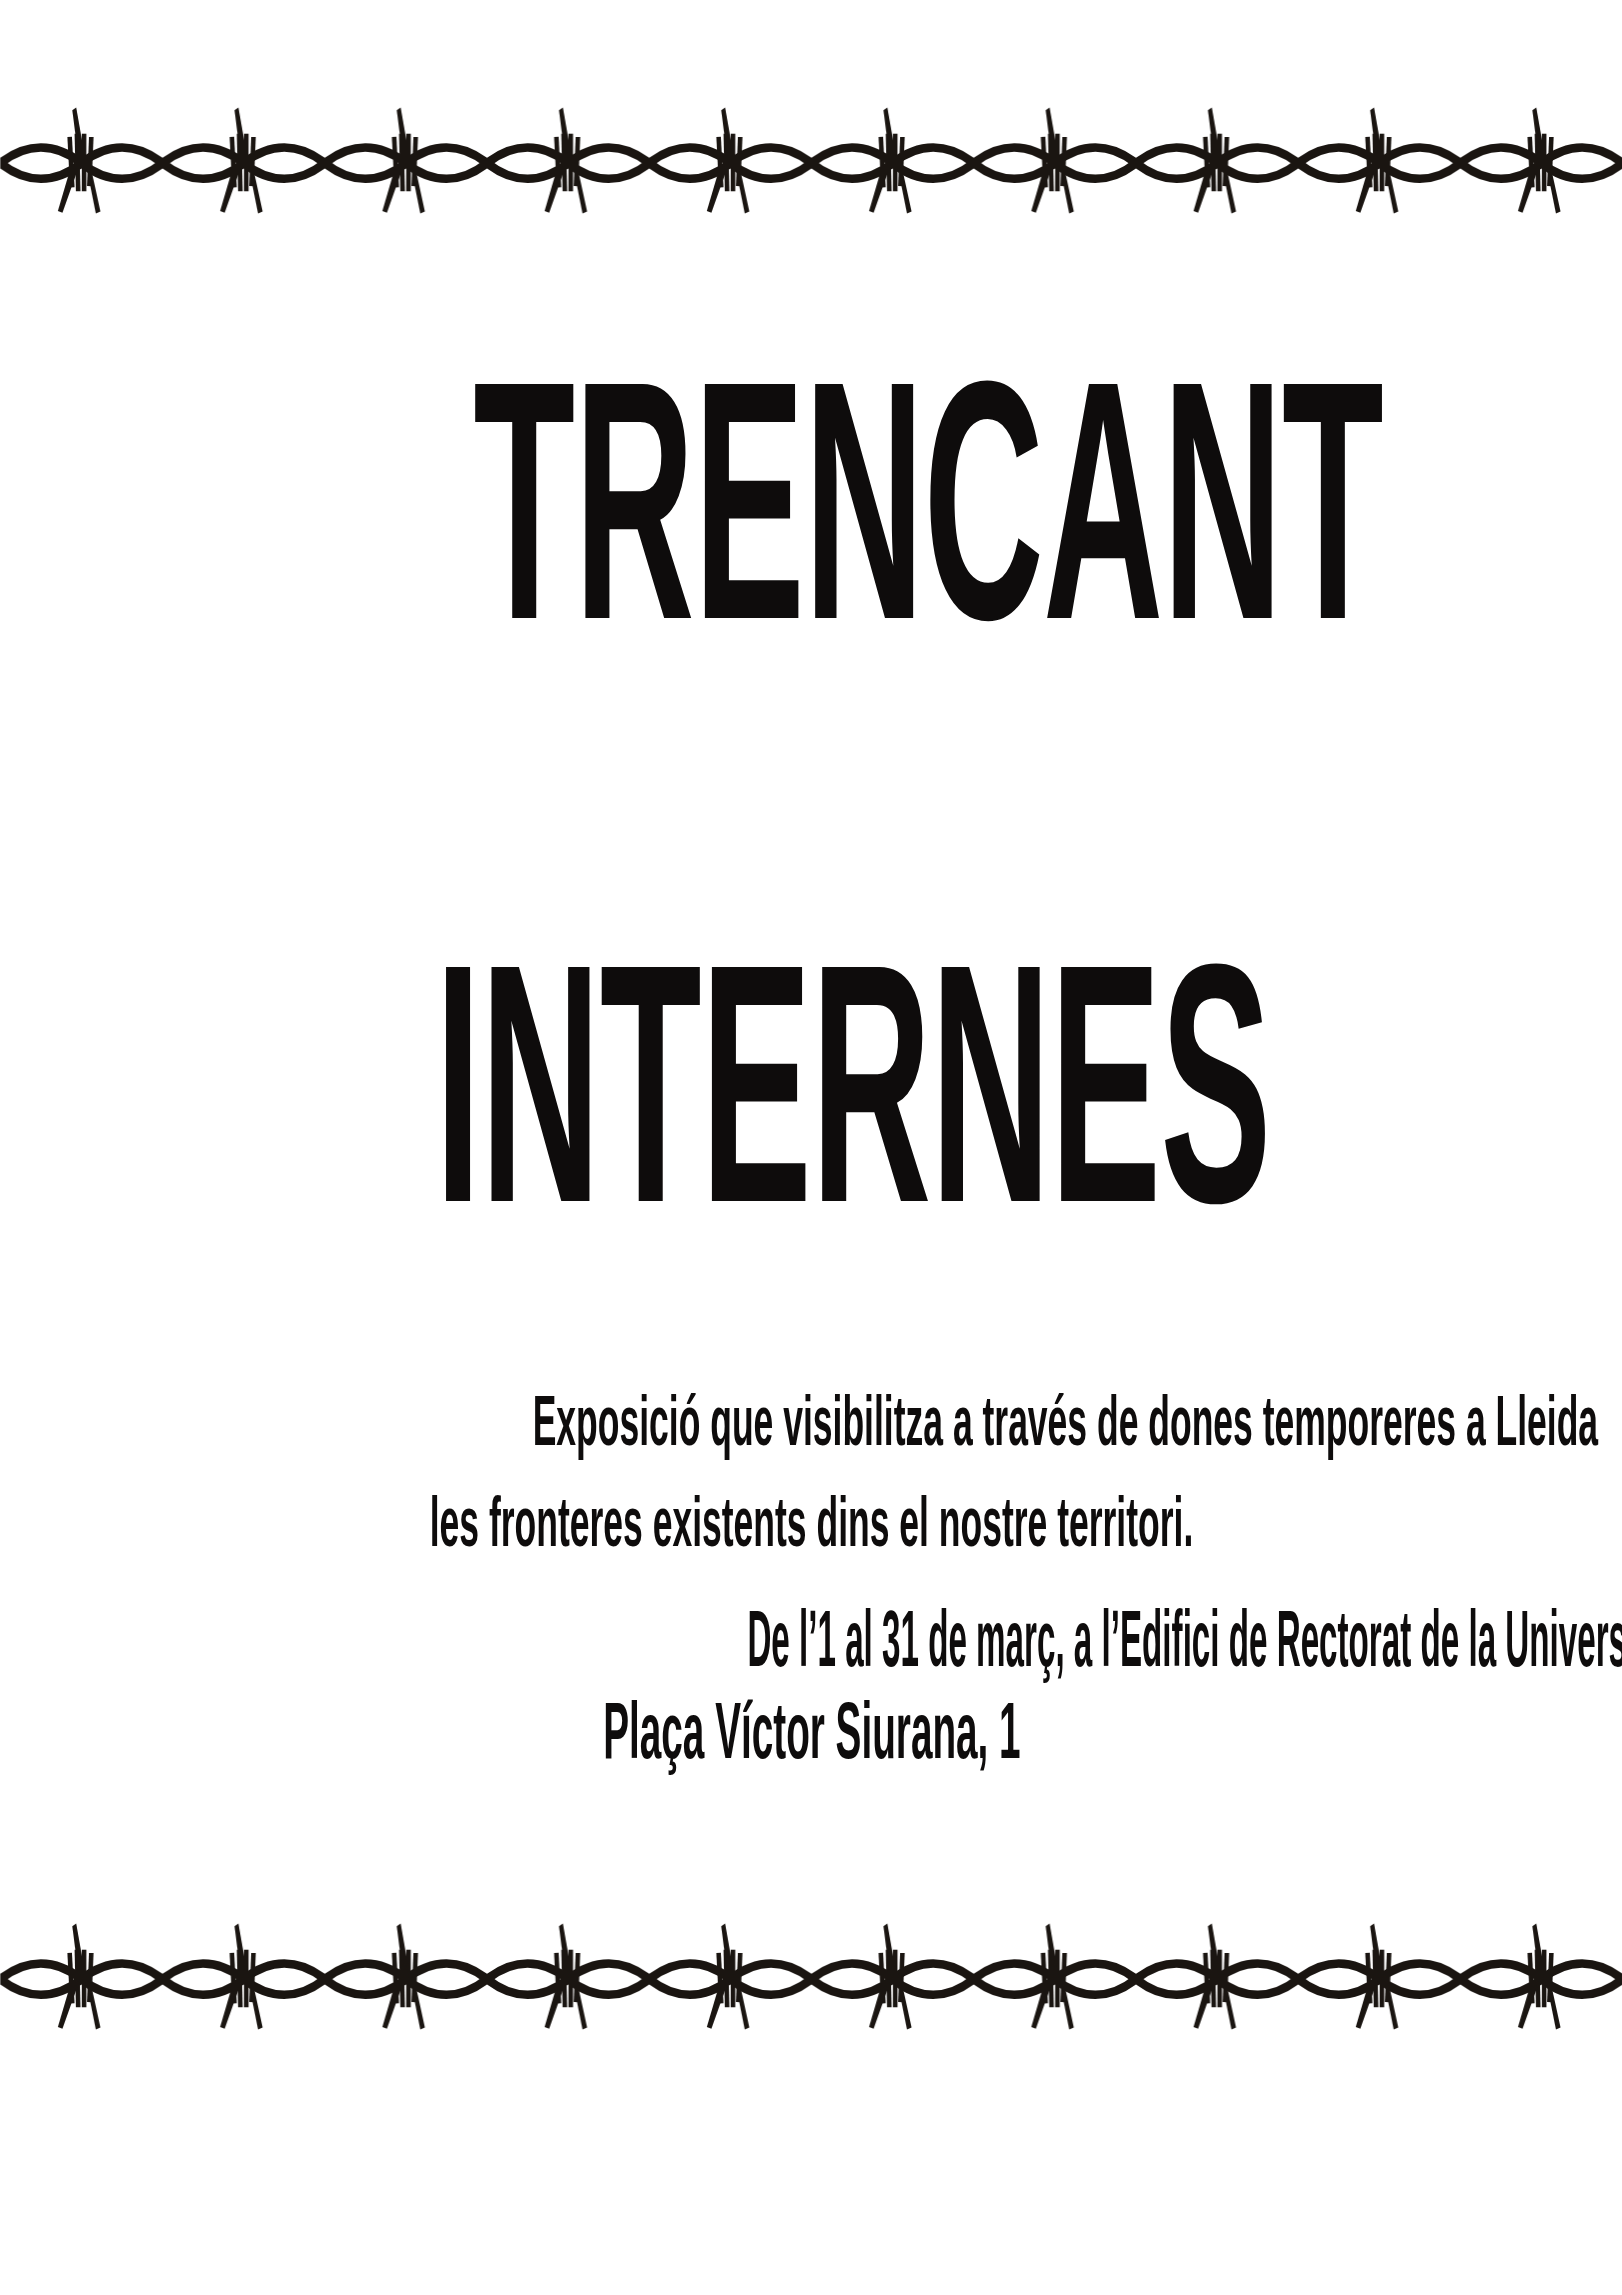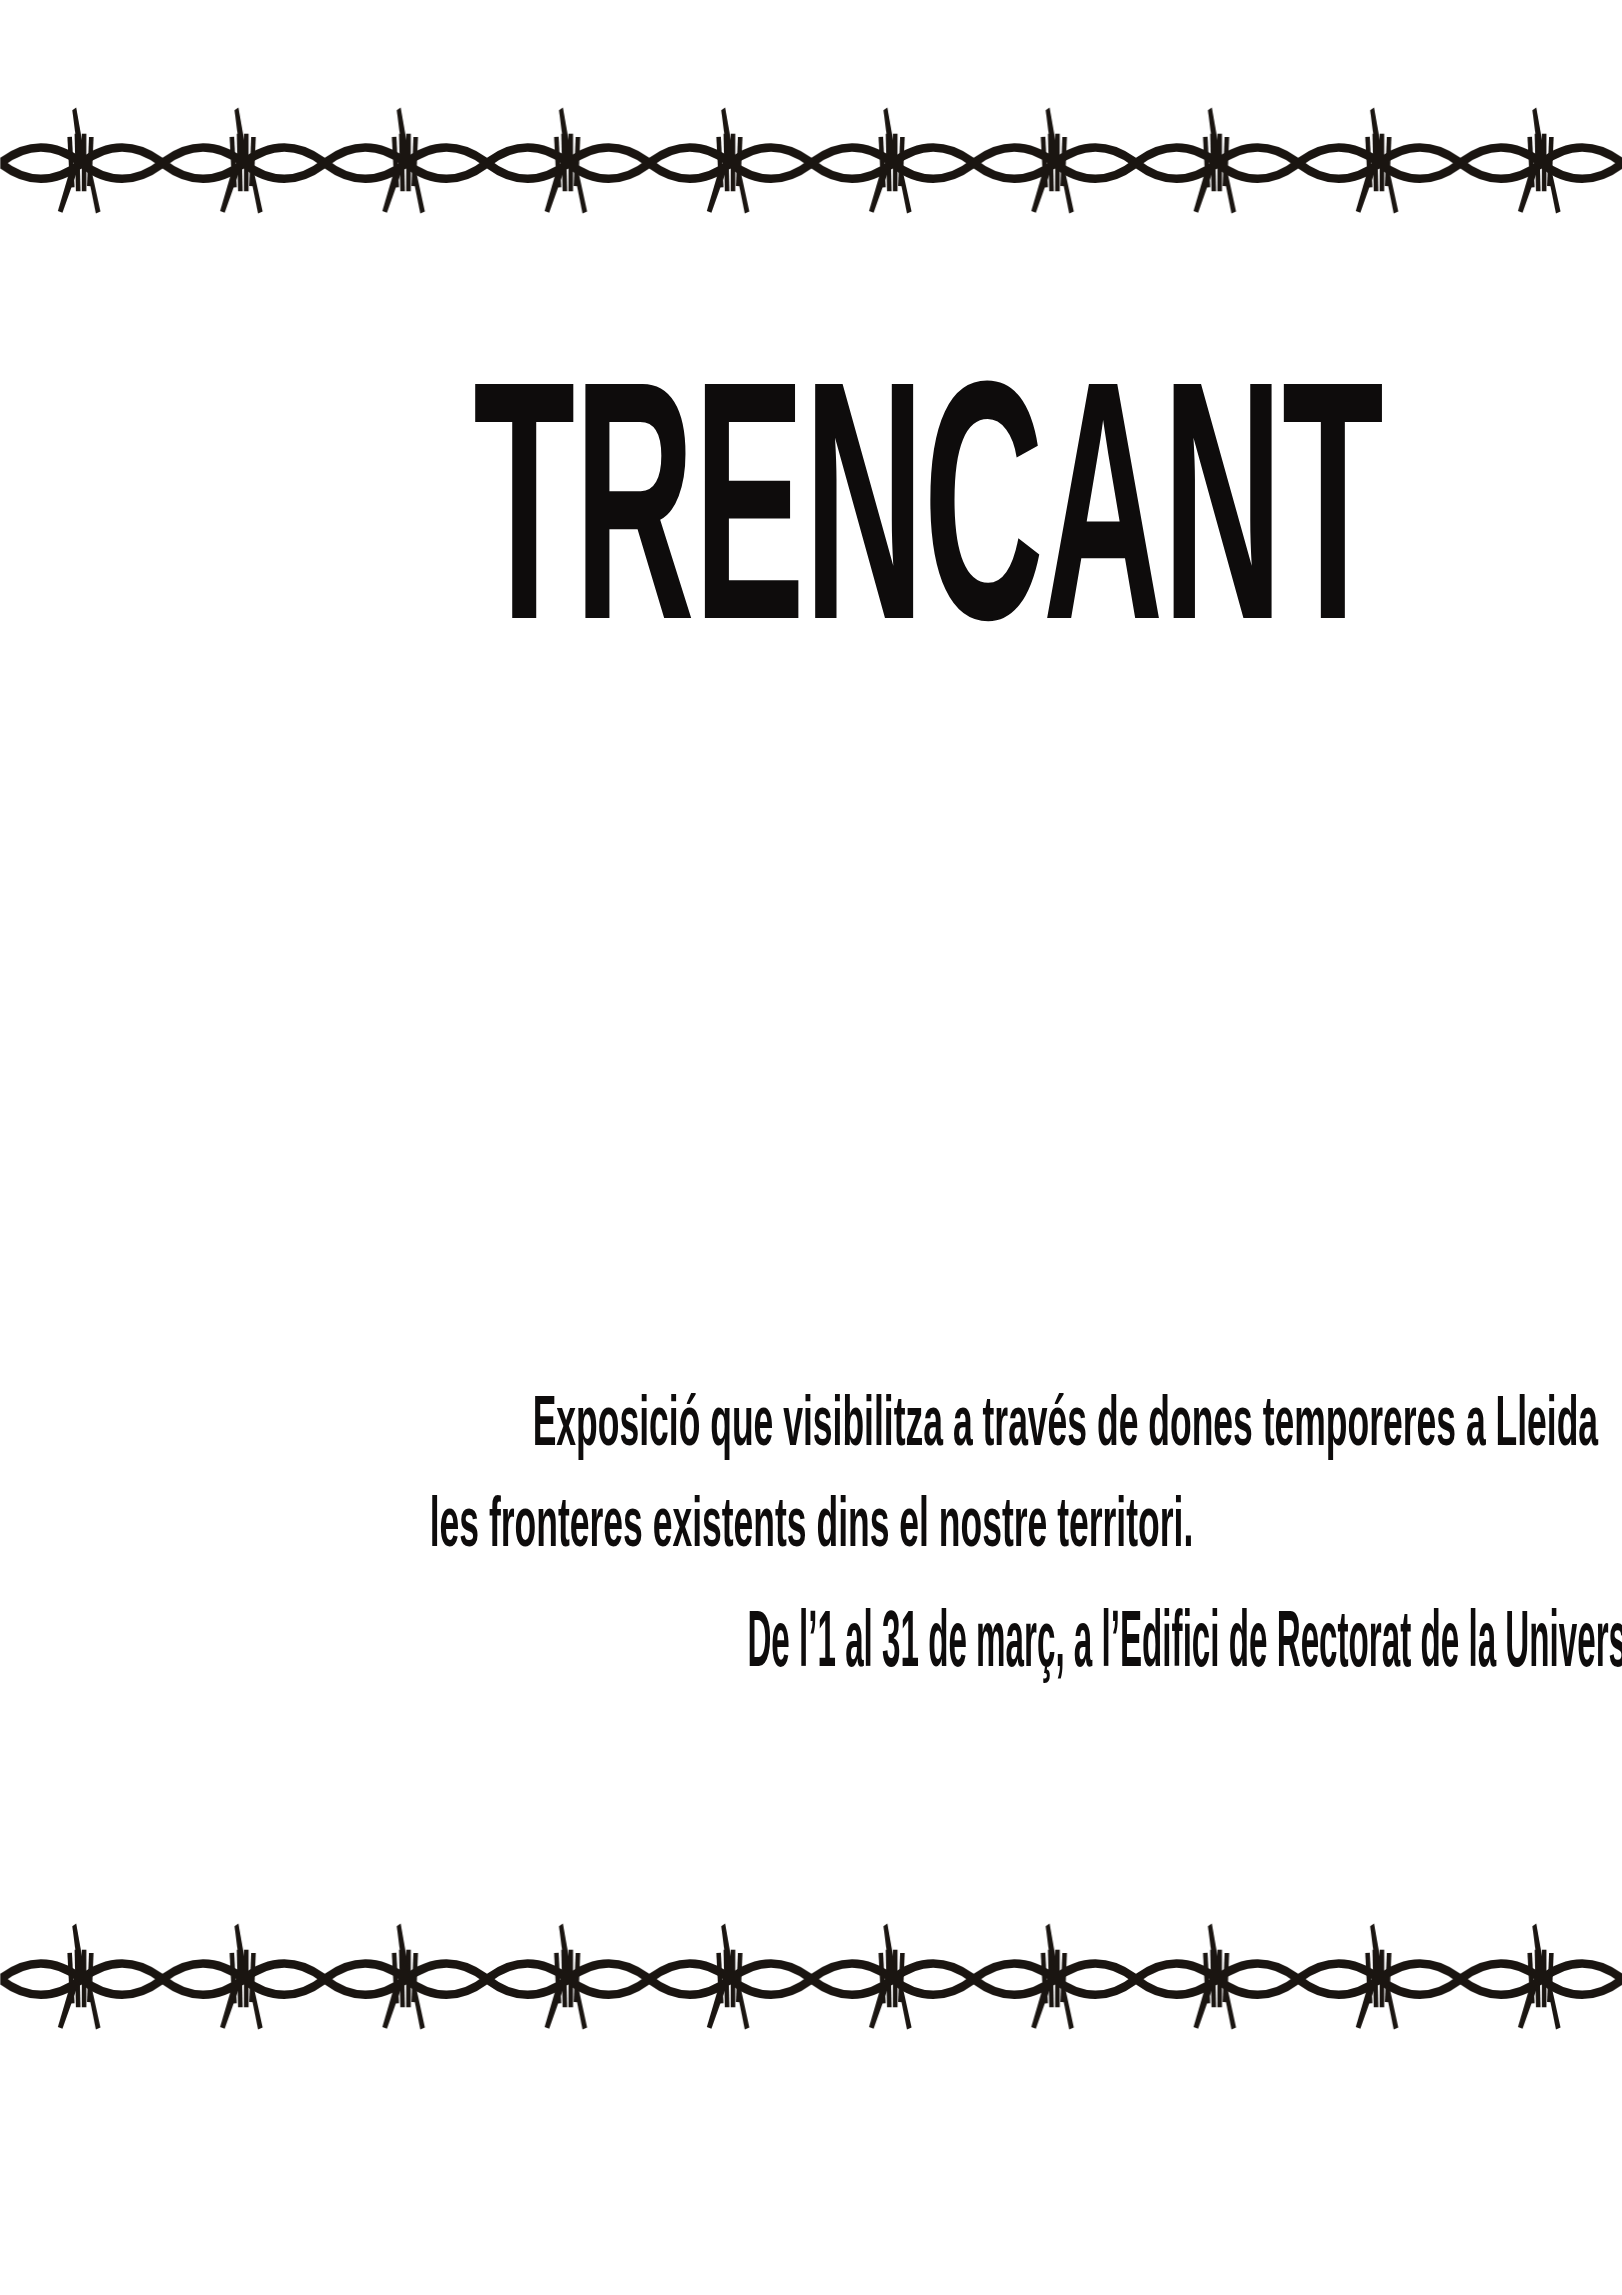--- a/index.html
+++ b/index.html
@@ -34,30 +34,36 @@
         <path d="M108,100 L88,168 L95,171 L118,106 Z" fill="#1a1511"></path>
         <path d="M132,102 L146,172 L153,169 L138,100 Z" fill="#1a1511"></path>
       </pattern>
     </defs>
     <rect x="0" y="0" width="2480" height="240" fill="url(#bw)"></rect>
   </svg>
 
   <div class="cline" style="top:330px;">
     <span class="cond title t-scale">TRENCANT</span>
   </div>
+  <div class="cline" style="top:913px;">
+    <span class="cond title t-scale">INTERNES</span>
+  </div>
 
   <div class="cline" style="top:1385px;">
     <span class="cond sub s-scale">Exposició que visibilitza a través de dones temporeres a Lleida</span>
   </div>
   <div class="cline" style="top:1486px;">
     <span class="cond sub s-scale">les fronteres existents dins el nostre territori.</span>
   </div>
 
   <div class="cline" style="top:1599px;">
     <span class="cond venue v1-scale">De l’1 al 31 de març, a l’Edifici de Rectorat de la Universitat de Lleida</span>
+  </div>
+  <div class="cline" style="top:1691px;">
+    <span class="cond venue v2-scale">Plaça Víctor Siurana, 1</span>
   </div>
 
   <svg class="abs" style="left:0;top:1917px;" width="1623" height="157" viewBox="0 0 2480 240">
     <rect x="0" y="0" width="2480" height="240" fill="url(#bw)"></rect>
   </svg>
 
   <div class="abs" style="left:0;top:2061px;width:1623px;height:234px;">
 
     
     

